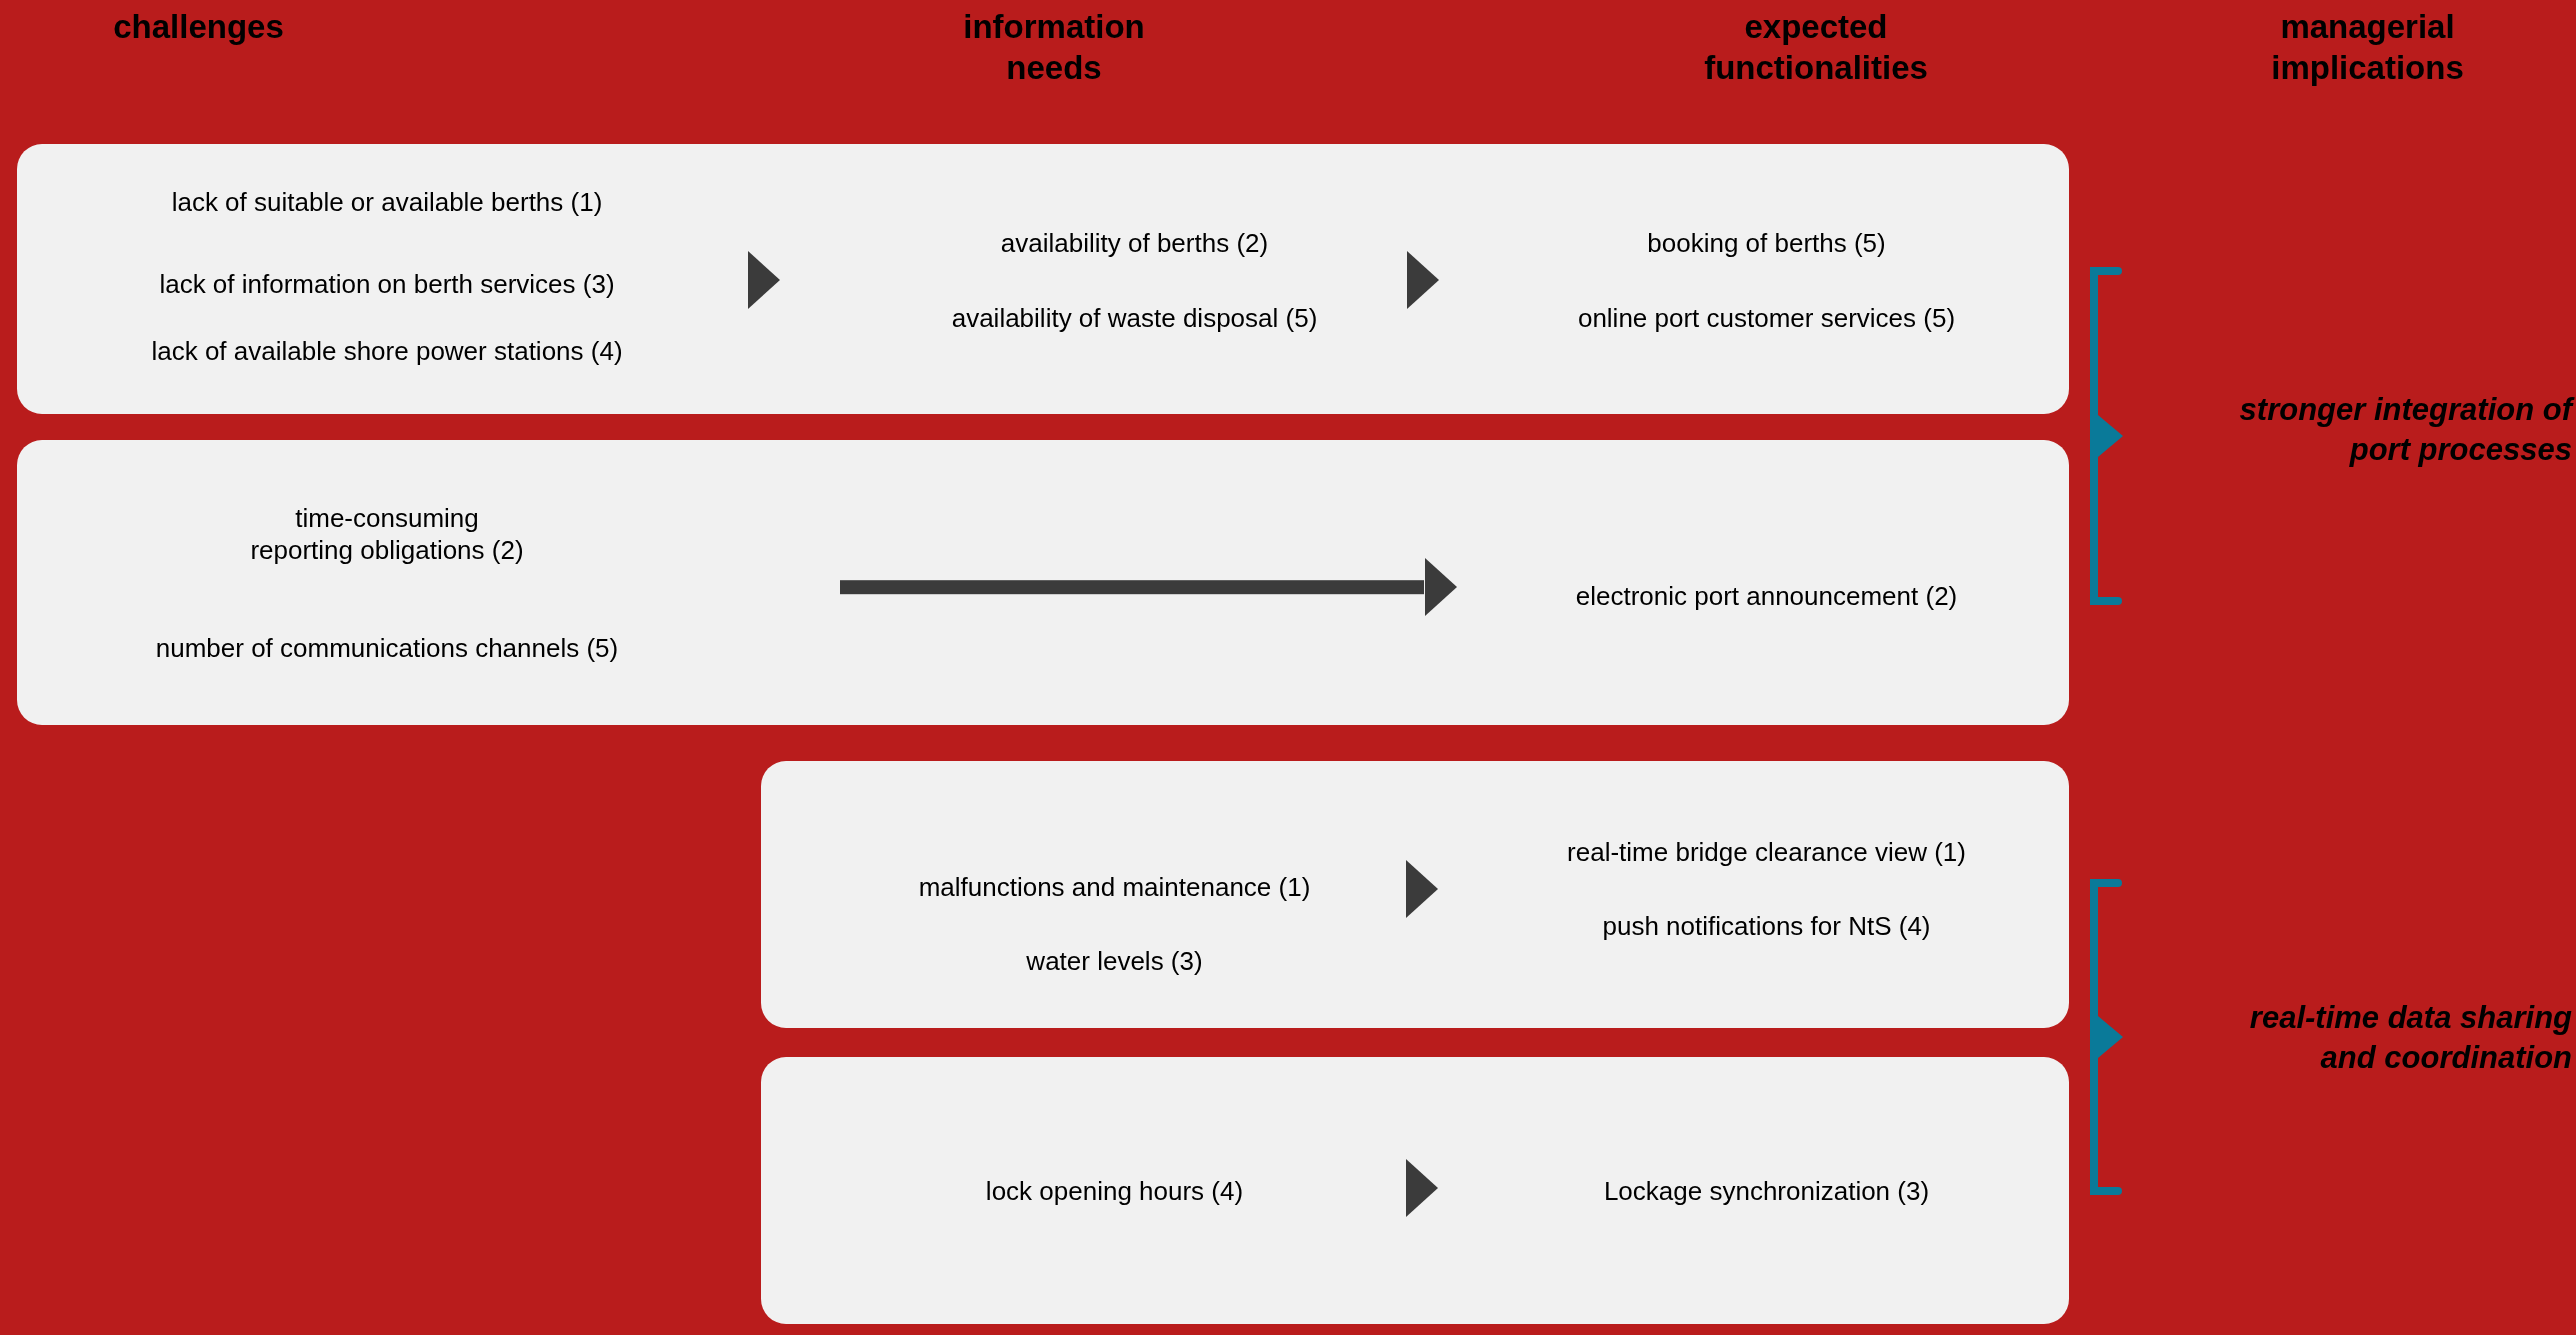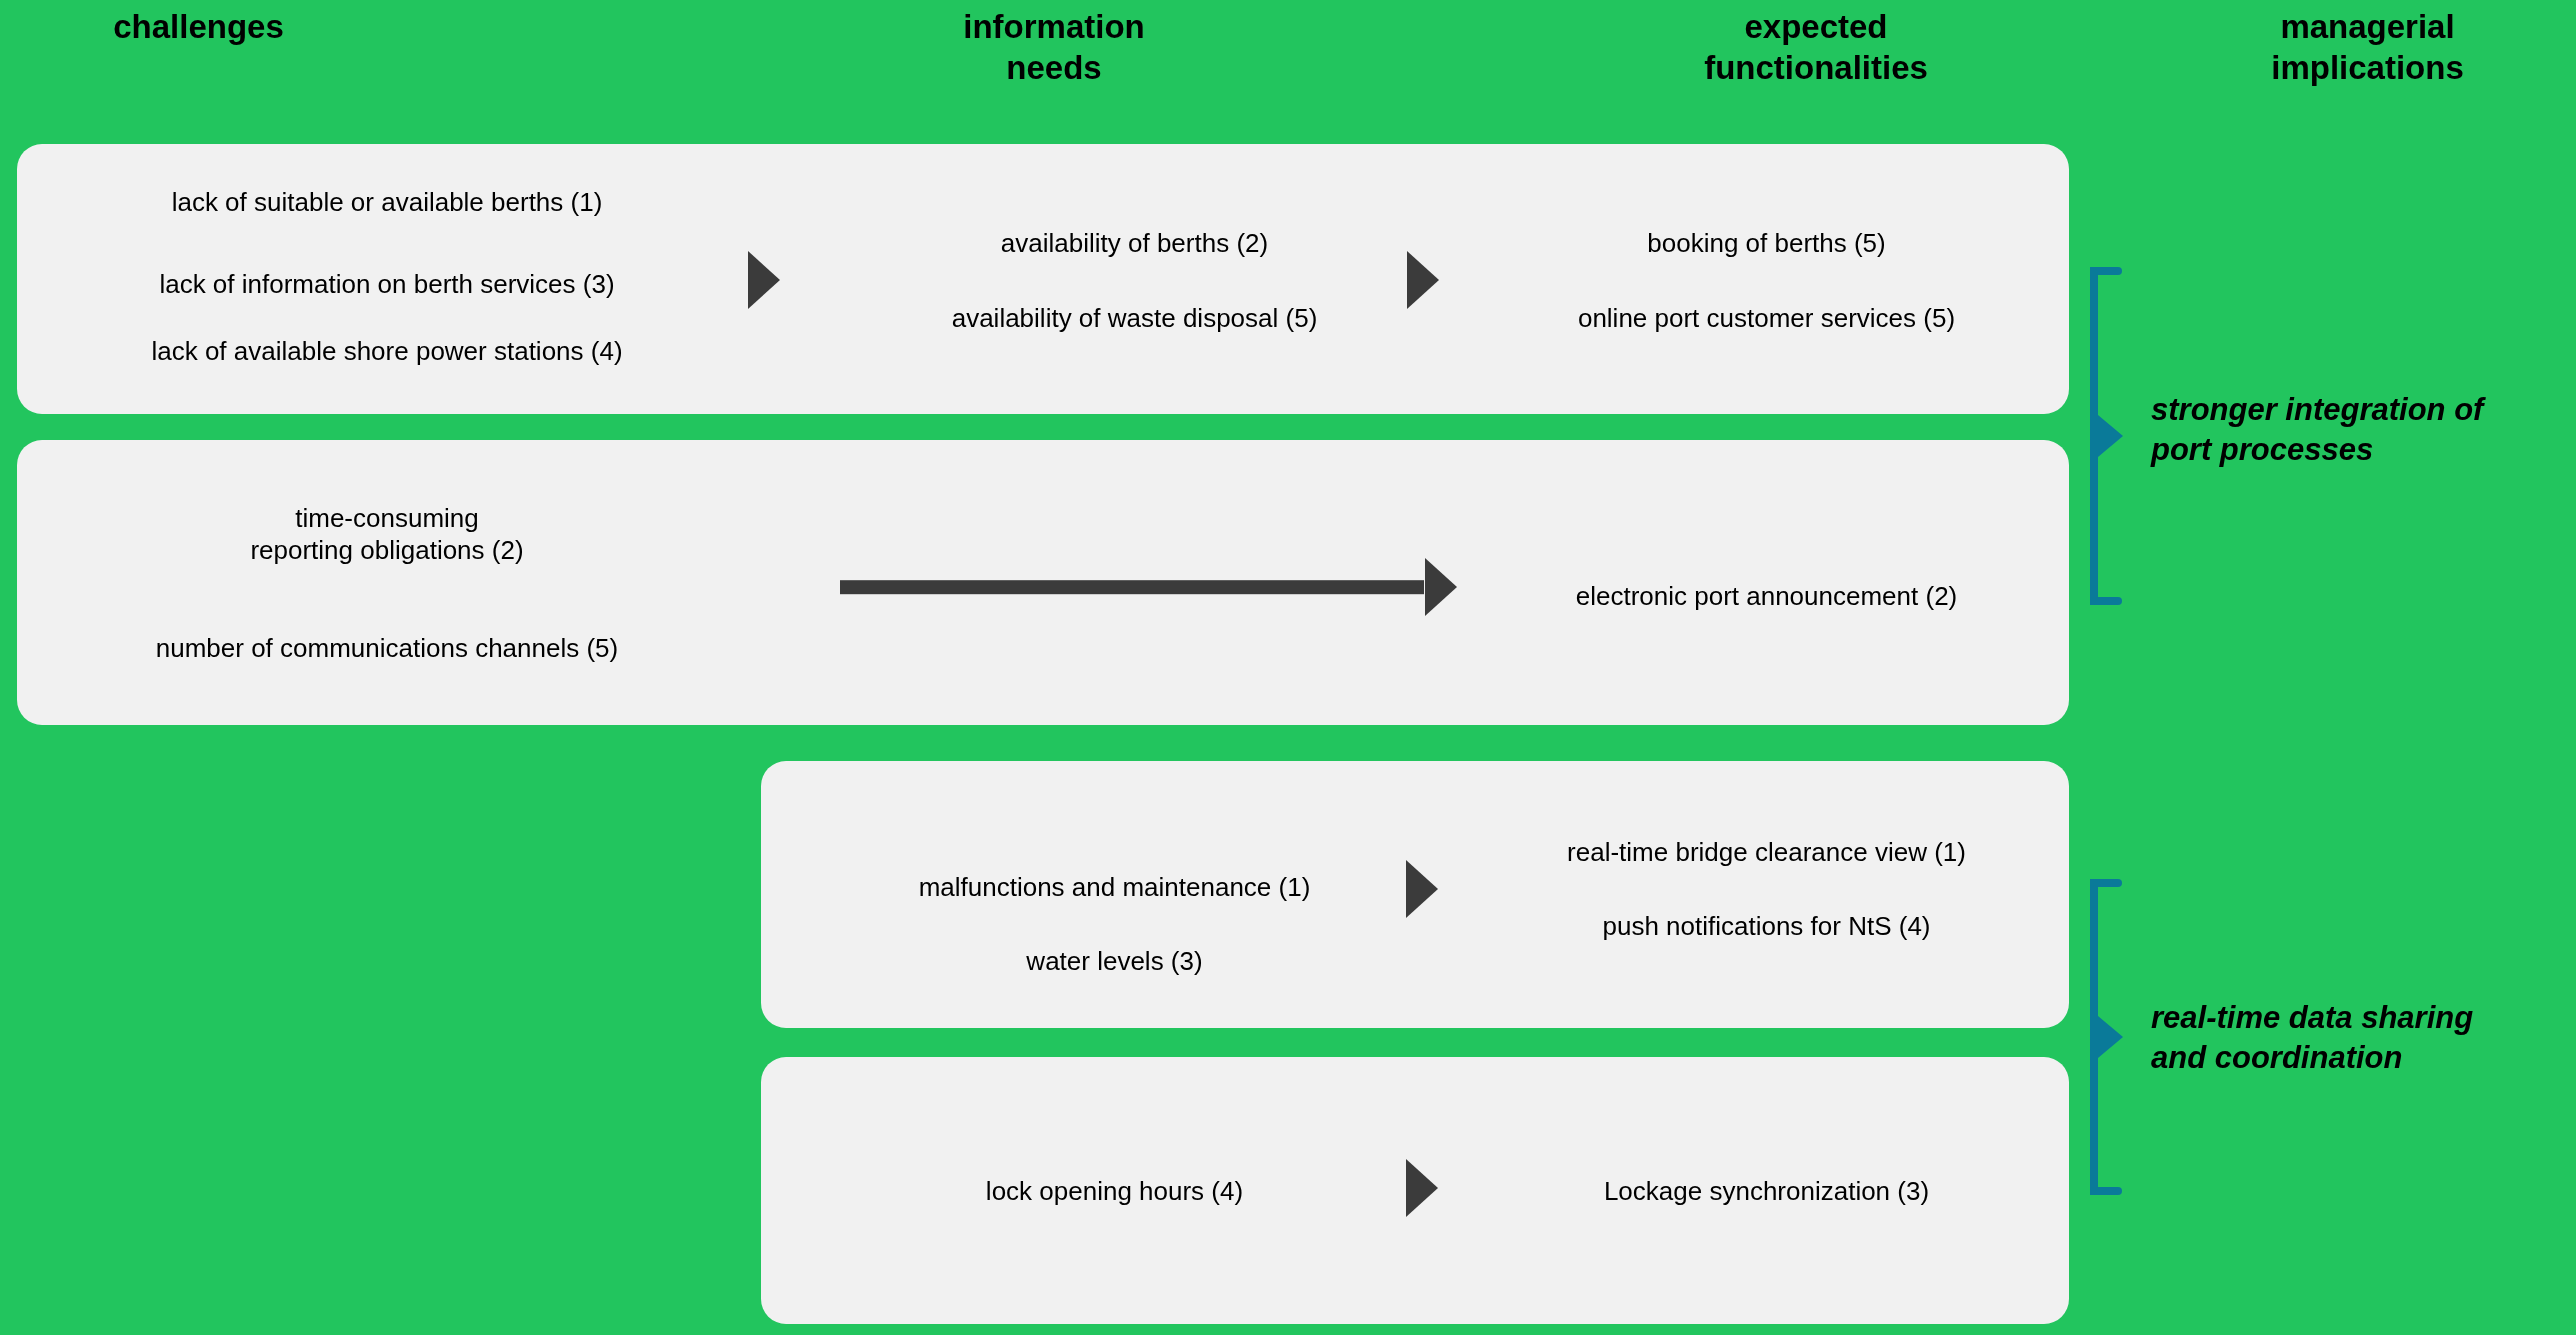--- a/index.html
+++ b/index.html
@@ -4,21 +4,21 @@
 <style>
   html, body {
     margin: 0;
     padding: 0;
     background: #ffffff;
   }
   #stage {
     position: relative;
     width: 2576px;
     height: 1336px;
-    background: #22c55e;
+    background: #b91c1c;
     font-family: "Liberation Sans", sans-serif;
     overflow: hidden;
   }
 
   
   .col-header {
     position: absolute;
     font-weight: bold;
     font-size: 33px;
     line-height: 1.22;
@@ -113,21 +113,21 @@
   }
 
   
   .implication {
     position: absolute;
     font-style: italic;
     font-weight: bold;
     font-size: 31px;
     line-height: 1.28;
     color: #000000;
-    text-align: left;
+    text-align: right;
     white-space: pre-line;
   }
 </style>
 </head>
 <body>
 
 <div id="stage">
 
   <div class="col-header" style="left:25px; top:7.4px; width:347px;">challenges</div>
 

